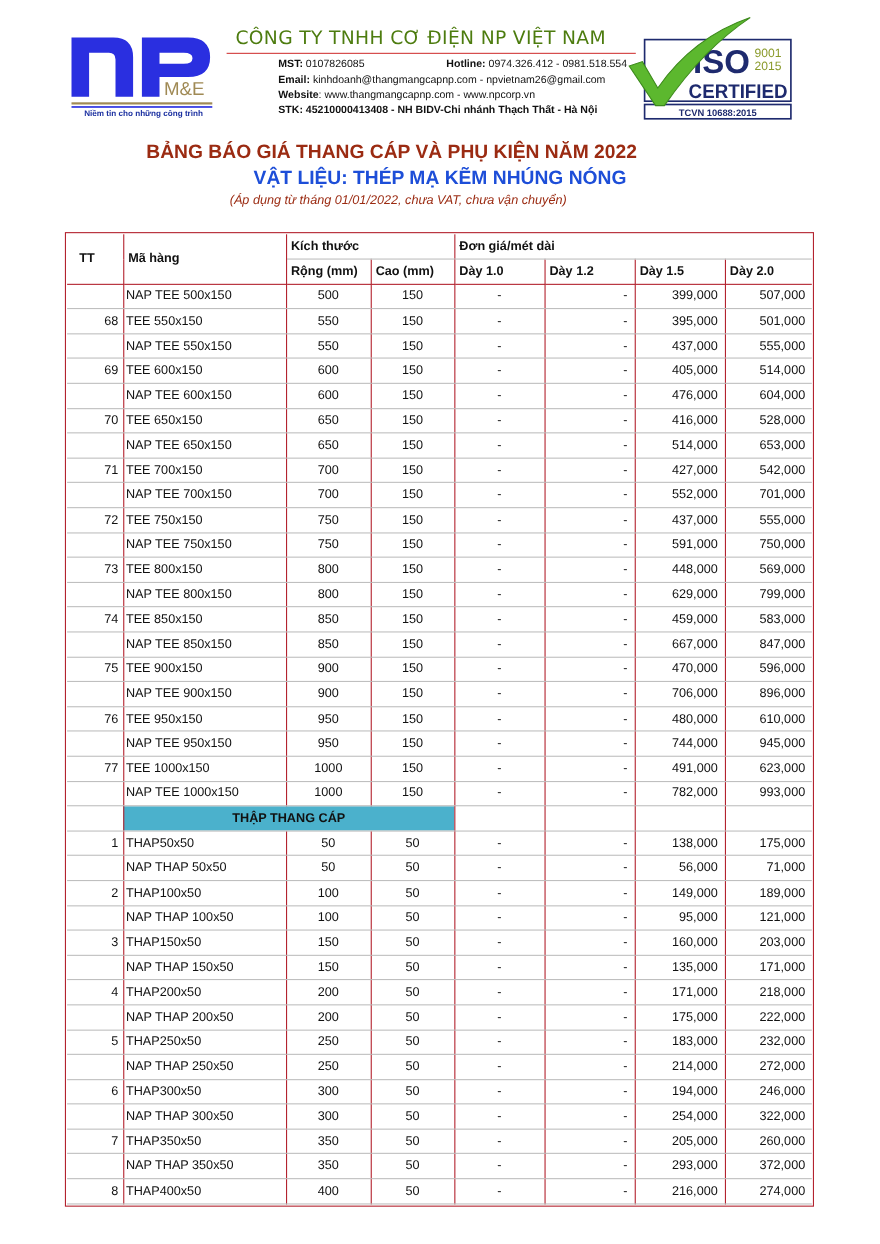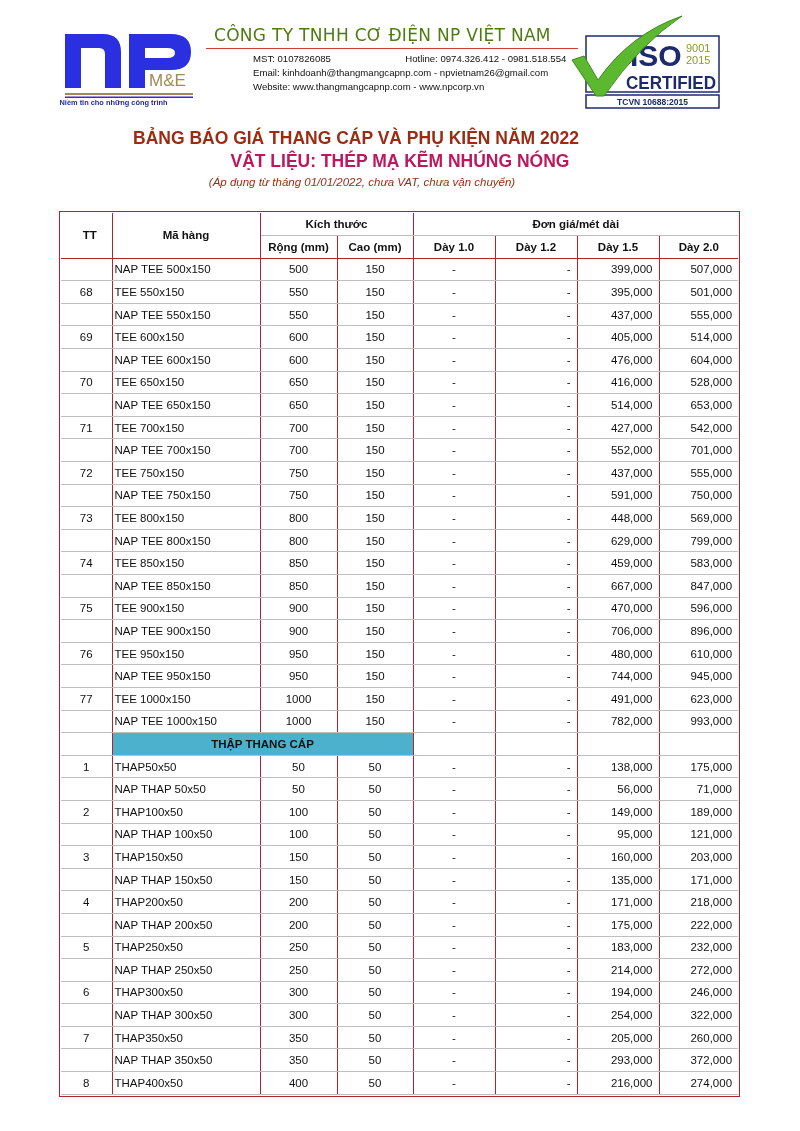--- a/index.html
+++ b/index.html
@@ -2,42 +2,42 @@
 <html><head>
 <meta charset="utf-8">
 <style>
   * { box-sizing: border-box; margin: 0; padding: 0; }
   html, body { width: 800px; height: 1131px; background: #ffffff; overflow: hidden; }
   body { position: relative; font-family: "Liberation Sans", sans-serif; color: #111; }
 
   
   .logo { position: absolute; left: 63px; top: 30px; width: 135px; height: 80px; }
   .logo svg { display: block; }
-  .slogan { position: absolute; left: 46px; top: 98px; width: 135px; font-size: 7.4px; font-weight: bold; color: #1a2fa0; text-align: center; white-space: nowrap; }
+  .slogan { position: absolute; left: 63px; top: 98px; width: 135px; font-size: 7.4px; font-weight: bold; color: #1a2fa0; text-align: center; white-space: nowrap; }
 
   .company { position: absolute; left: 206px; top: 25px; width: 372px; }
   .company-name { font-family: "DejaVu Sans", sans-serif; font-size: 17px; letter-spacing: 0.3px; color: #4d7c0f; padding-left: 8px; padding-bottom: 3px; border-bottom: 1.5px solid #d23b3b; white-space: nowrap; }
   .info { padding-left: 8px; margin-top: 3px; font-size: 9.6px; line-height: 14px; color: #111; white-space: nowrap; }
-  .info b { font-weight: normal; padding-left: 39px; }
+  .info b { font-weight: bold; padding-left: 39px; }
   .info .gap { display: inline-block; width: 30px; }
 
   .iso { position: absolute; left: 570px; top: 14px; width: 155px; height: 96px; }
 
   
   .title1 { position: absolute; top: 128px; left: 0; width: 712px; text-align: center; font-size: 17.5px; font-weight: bold; color: #9b2b12; }
-  .title2 { position: absolute; top: 151px; left: 0; width: 800px; text-align: center; font-size: 17.5px; font-weight: bold; color: #be185d; }
+  .title2 { position: absolute; top: 151px; left: 0; width: 800px; text-align: center; font-size: 17.5px; font-weight: bold; color: #1d4ed8; }
   .subtitle { position: absolute; top: 176px; left: 0; width: 724px; text-align: center; font-size: 11.5px; font-style: italic; color: #9b2b12; }
 
   
   .tbl-wrap { position: absolute; left: 59px; top: 211px; width: 681px; border: 1px solid #b3232f; padding: 1px; }
   table { width: 100%; border-collapse: collapse; table-layout: fixed; font-size: 11.5px; }
   th, td { height: 22.6px; border-left: 1px solid #b3232f; border-right: 1px solid #b3232f; border-bottom: 1px solid #bfbfbf; padding: 0 4px; white-space: nowrap; }
-  th { font-weight: bold; text-align: center; border-bottom: 1px solid #b3232f; }
+  th { font-weight: bold; text-align: left; border-bottom: 1px solid #b3232f; }
   th.h2 { border-bottom: 1px solid #bfbfbf; }
-  td.tt { text-align: center; }
+  td.tt { text-align: right; }
   td.code { text-align: left; padding-left: 2px; }
   td.c { text-align: center; }
   td.r { text-align: right; padding-right: 6px; }
   td.section { background: #4bb1cc; text-align: center; font-weight: bold; }
   td.tt, td.first { border-left: none; }
   th.first { border-left: none; padding-left: 11px; }
   th.last, td.last { border-right: none; }
 </style>
 </head>
 <body>
@@ -64,20 +64,23 @@
       <span class="gap"></span>
       <b>Hotline:</b>
       <span>0974.326.412 - 0981.518.554</span>
     </div>
     <div>
       <b>Email:</b>
       <span>kinhdoanh@thangmangcapnp.com - npvietnam26@gmail.com</span>
     </div>
     <div>
       <b>Website</b><span>: www.thangmangcapnp.com - www.npcorp.vn</span>
+    </div>
+    <div>
+      <b>STK: 45210000413408 - NH BIDV-Chi nhánh Thạch Thất - Hà Nội</b>
     </div>
   </div>
 </div>
 
 <div class="iso">
   <svg width="155" height="96" viewBox="0 0 155 96">
     <rect x="16" y="22" width="133" height="56" fill="#fff" stroke="#1e2a6e" stroke-width="1.5"></rect>
     <rect x="16" y="81" width="133" height="13" fill="#fff" stroke="#1e2a6e" stroke-width="1.5"></rect>
     <text x="82.5" y="91" text-anchor="middle" font-family="Liberation Sans, sans-serif" font-size="8.5" font-weight="bold" fill="#1e2a6e">TCVN 10688:2015</text>
     <text x="60" y="52" font-family="Liberation Sans, sans-serif" font-size="30" font-weight="bold" fill="#1e2a6e">ISO</text>

